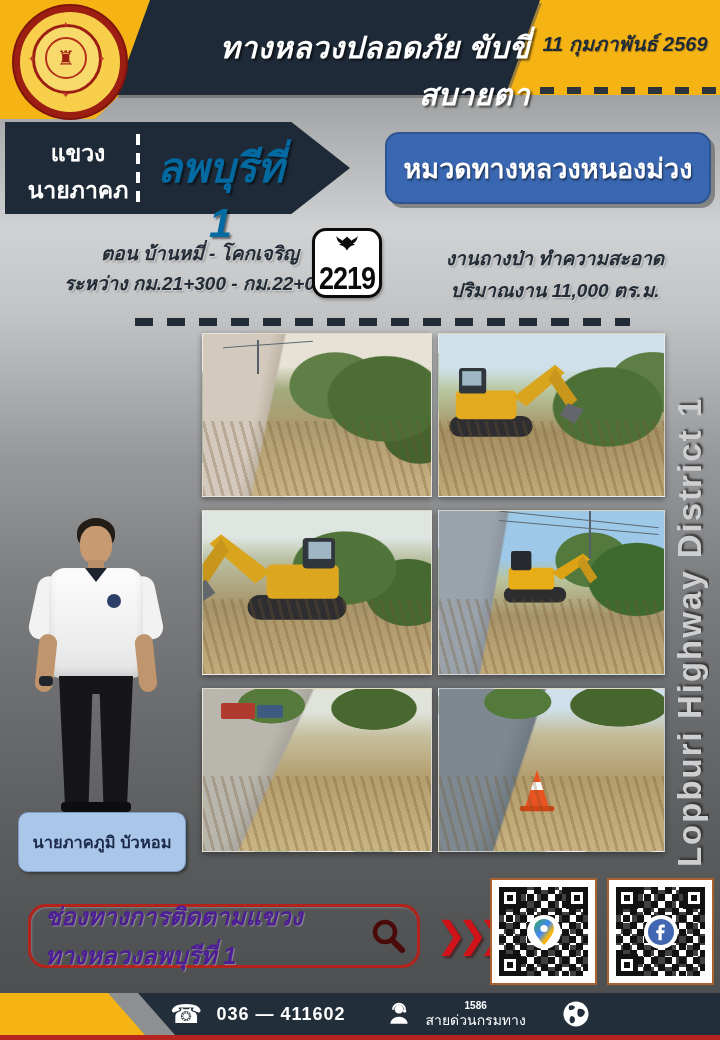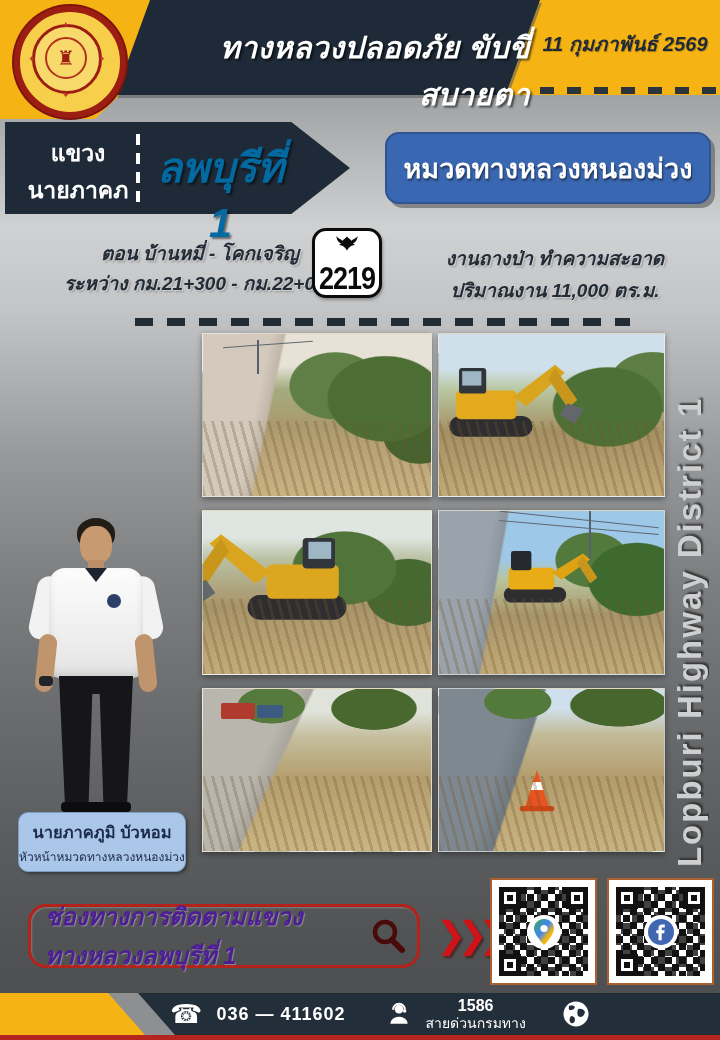--- a/index.html
+++ b/index.html
@@ -170,21 +170,21 @@
   .footer{left:0;top:993px;width:720px;height:42px;background:#232e3b;}
   .foot-gray{left:0;top:993px;width:175px;height:42px;background:#8d8f91;
              clip-path:polygon(0 0,138px 0,175px 100%,0 100%);}
   .foot-yellow{left:0;top:993px;width:145px;height:42px;background:#f5b314;
                clip-path:polygon(0 0,108px 0,145px 100%,0 100%);}
   .red-strip{left:0;top:1035px;width:720px;height:5px;background:#b5251f;}
   .foot-items{left:170px;top:993px;width:550px;height:42px;display:flex;align-items:center;gap:14px;color:#fff;}
   .f-phone{font-size:26px;line-height:1;color:#fff;}
   .f-num{font-size:18px;font-weight:bold;letter-spacing:1px;}
   .f-hot{display:flex;flex-direction:column;align-items:center;line-height:1.15;}
-  .f-hot .n{font-size:16px;font-weight:bold;}
+  .f-hot .n{font-size:10px;font-weight:bold;}
   .f-hot .t{font-size:14px;}
   .f-url{font-size:16.5px;font-weight:bold;font-style:italic;}
 </style>
 </head>
 <body>
 
 <div class="abs yellow-band"></div>
 <div class="abs yellow-ext"></div>
 <div class="abs navy-para"></div>
 <div class="abs hdr-title">ทางหลวงปลอดภัย ขับขี่สบายตา</div>
@@ -291,21 +291,20 @@
     <div class="collar"></div>
     <div class="badge"></div>
   <div class="armL"></div>
     <div class="armR"></div>
     <div class="watch"></div>
   <div class="pants"></div>
     <div class="shoes"></div>
 </div>
 <div class="abs officer-box">
   <div class="nm">นายภาคภูมิ  บัวหอม</div>
-  <div class="tt">หัวหน้าหมวดทางหลวงหนองม่วง</div>
 </div>
 
 <div class="abs wm">
   <span>Lopburi Highway District 1</span>
 </div>
 
 <div class="abs follow-box">
   <span class="lbl">ช่องทางการติดตามแขวงทางหลวงลพบุรีที่ 1</span>
   <svg width="38" height="38" viewBox="0 0 38 38">
     <circle cx="16" cy="15" r="10" fill="none" stroke="#4a0a0a" stroke-width="4.5"></circle>

